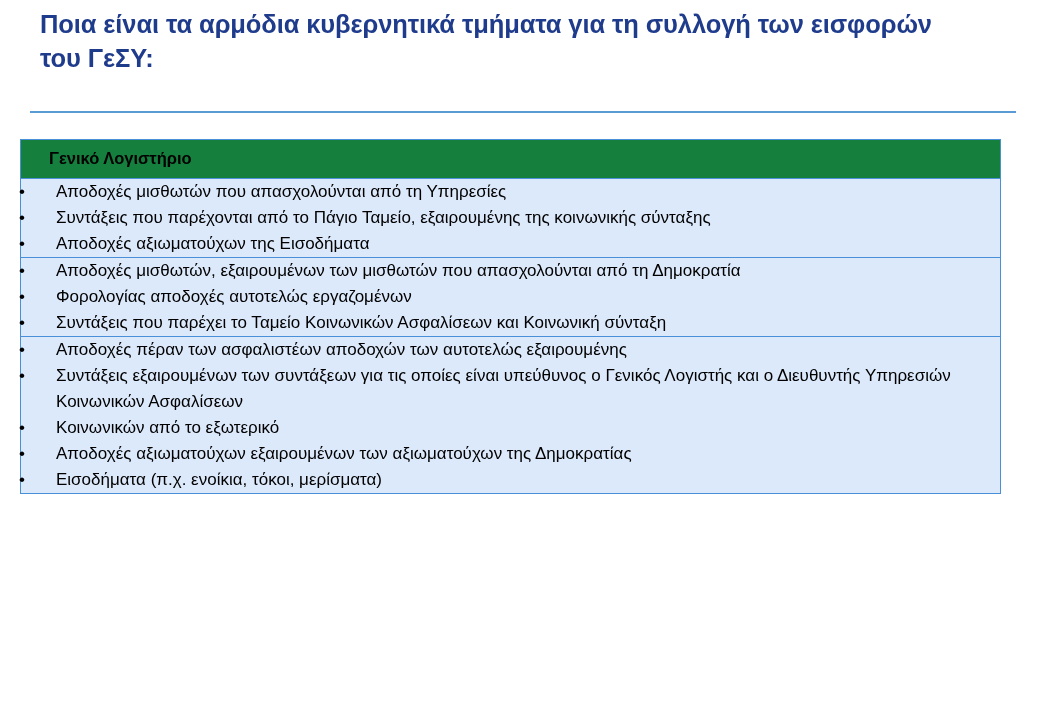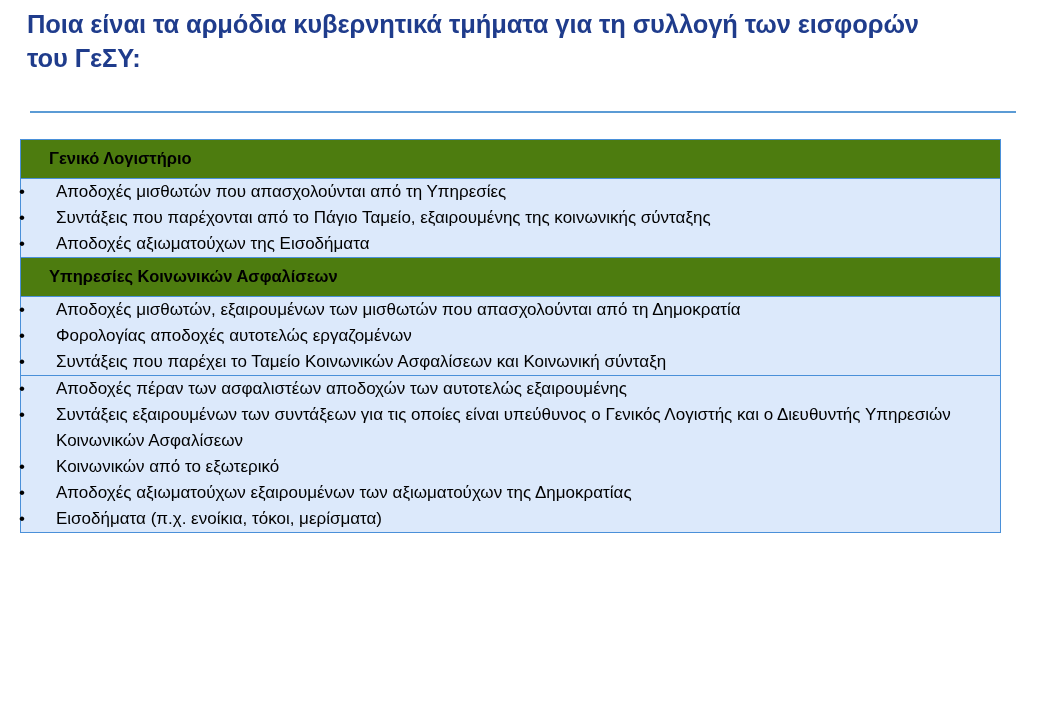--- a/index.html
+++ b/index.html
@@ -13,21 +13,21 @@
     height: 723px;
     font-family: "Liberation Sans", "DejaVu Sans", sans-serif;
     color: #000000;
     overflow: hidden;
     position: relative;
   }
 
   
   .slide-title {
     position: absolute;
-    left: 27px;
+    left: 40px;
     top: 8px;
     width: 900px;
     font-size: 25.5px;
     font-weight: bold;
     line-height: 1.33;
     color: #1F3C8C;
     letter-spacing: -0.1px;
   }
 
   
@@ -50,21 +50,21 @@
     table-layout: fixed;
   }
   .dept-table td {
     border: 1px solid #4A90D9;
     padding: 0;
     vertical-align: top;
   }
 
   
   .section-head td {
-    background: #4d7c0f;
+    background: #15803d;
     height: 38px;
   }
   .section-head .head-text {
     font-size: 16.5px;
     font-weight: bold;
     color: #000000;
     padding: 9px 0 0 28px;
     line-height: 1.2;
   }
 
@@ -130,25 +130,20 @@
             <span>Συντάξεις που παρέχονται από το Πάγιο Ταμείο, εξαιρουμένης της κοινωνικής σύνταξης</span>
           </li>
           <li>
             <span class="bullet-dot">•</span>
             <span>Αποδοχές αξιωματούχων της Εισοδήματα</span>
           </li>
         </ul>
       </td>
     </tr>
 
-    <tr class="section-head">
-      <td>
-        <div class="head-text">Υπηρεσίες Κοινωνικών Ασφαλίσεων</div>
-      </td>
-    </tr>
     <tr class="section-body">
       <td class="body-pad-2">
         <ul class="bullet-list">
           <li>
             <span class="bullet-dot">•</span>
             <span>Αποδοχές μισθωτών, εξαιρουμένων των μισθωτών που απασχολούνται από τη Δημοκρατία</span>
           </li>
           <li>
             <span class="bullet-dot">•</span>
             <span>Φορολογίας αποδοχές αυτοτελώς εργαζομένων</span>

